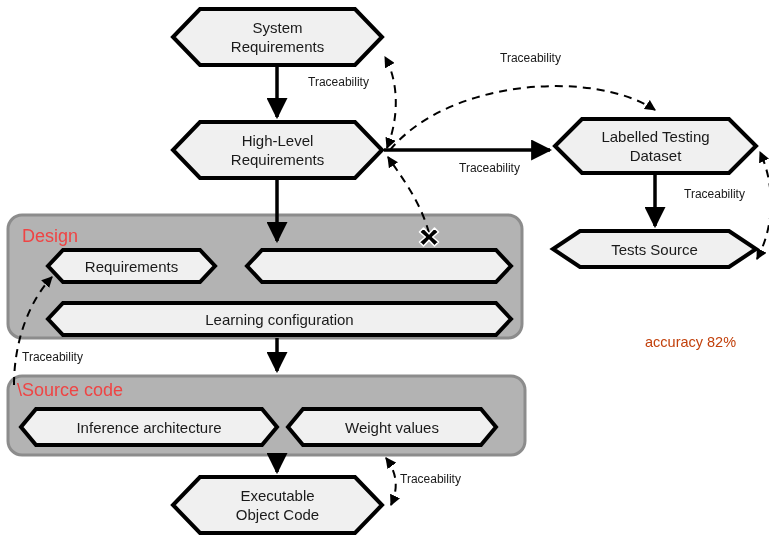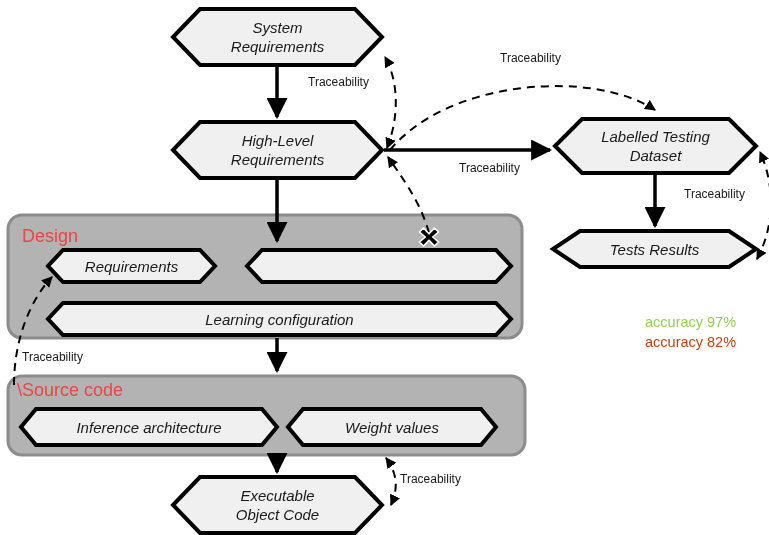--- a/index.html
+++ b/index.html
@@ -28,21 +28,20 @@
     position: absolute;
     display: flex;
     align-items: center;
     justify-content: center;
     text-align: center;
     color: #1a1a1a;
     font-size: 15px;
     line-height: 19px;
     pointer-events: none;
     white-space: pre-line;
-    font-style: italic;
   }
   .group-label {
     position: absolute;
     font-size: 18px;
     color: #ef4444;
     line-height: 16px;
   }
   .edge-label {
     position: absolute;
     font-size: 12px;
@@ -127,21 +126,21 @@
 
   <div class="node-label" style="left:173px; top:9px; width:209px; height:56px;">System
 Requirements</div>
 
   <div class="node-label" style="left:173px; top:122px; width:209px; height:56px;">High-Level
 Requirements</div>
 
   <div class="node-label" style="left:555px; top:119px; width:201px; height:54px;">Labelled Testing
 Dataset</div>
 
-  <div class="node-label" style="left:553px; top:231px; width:203px; height:36px;">Tests Results</div>
+  <div class="node-label" style="left:553px; top:231px; width:203px; height:36px;">Tests Source</div>
 
   <div class="node-label" style="left:48px; top:250px; width:167px; height:32px;">Requirements</div>
 
 
   <div class="node-label" style="left:21px; top:409px; width:256px; height:36px;">Inference architecture</div>
 
   <div class="node-label" style="left:48px; top:303px; width:463px; height:32px;">Learning configuration</div>
 
   <div class="node-label" style="left:288px; top:409px; width:208px; height:36px;">Weight values</div>
 
@@ -157,17 +156,16 @@
   <div class="edge-label" style="left:500px; top:51px;">Traceability</div>
 
   <div class="edge-label" style="left:459px; top:161px;">Traceability</div>
 
   <div class="edge-label" style="left:684px; top:187px;">Traceability</div>
 
   <div class="edge-label" style="left:22px; top:350px;">Traceability</div>
 
   <div class="edge-label" style="left:400px; top:472px;">Traceability</div>
 
-  <div class="metric-label" style="left:645px; top:312px; color:#92d050;">accuracy 97%</div>
 
   <div class="metric-label" style="left:645px; top:332px; color:#c2410c;">accuracy 82%</div>
 
 </div>
 
 </body></html>

